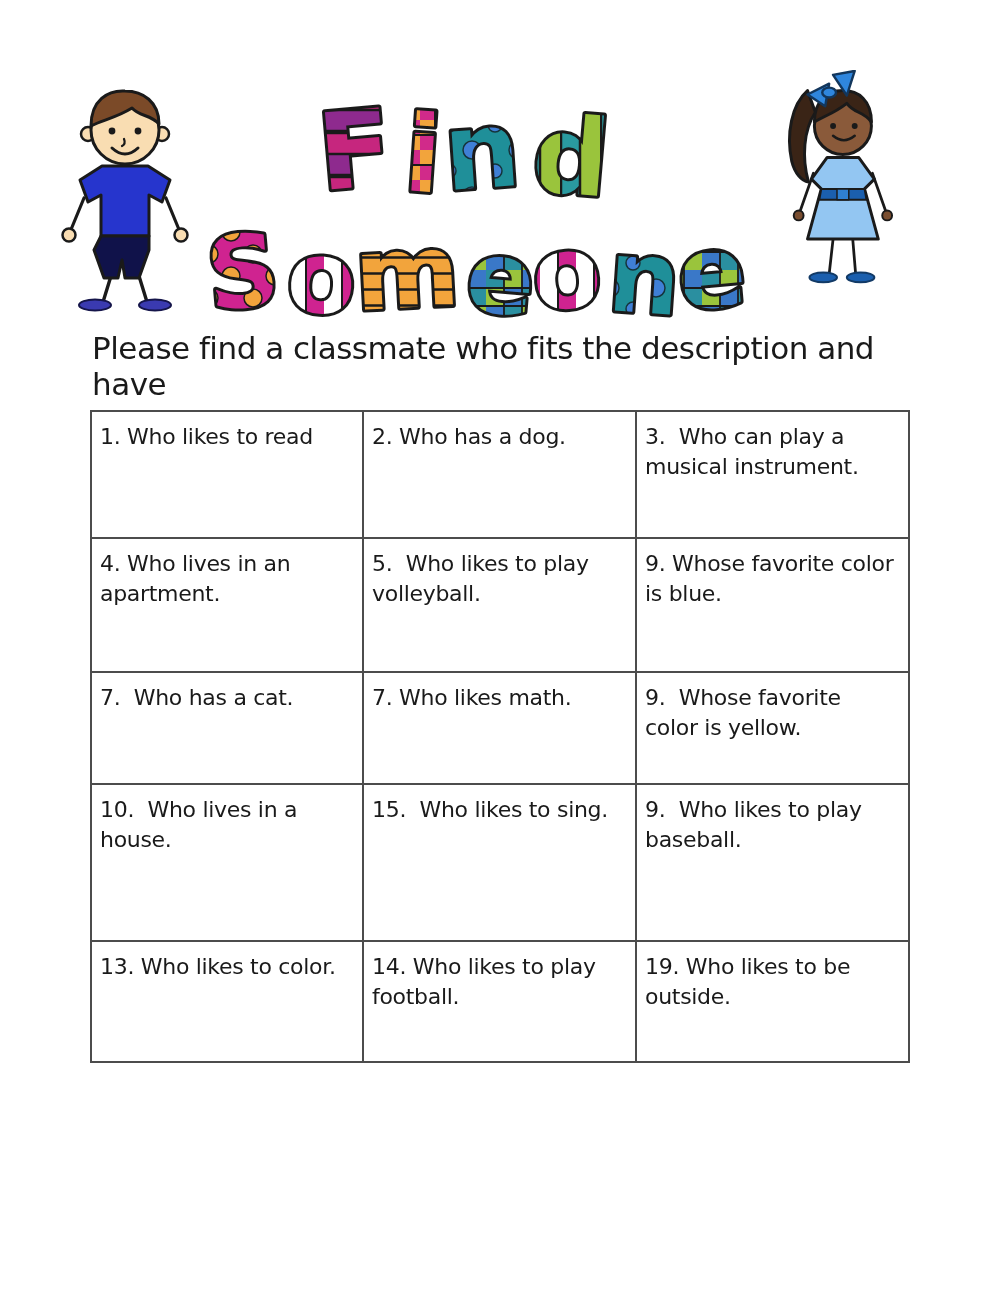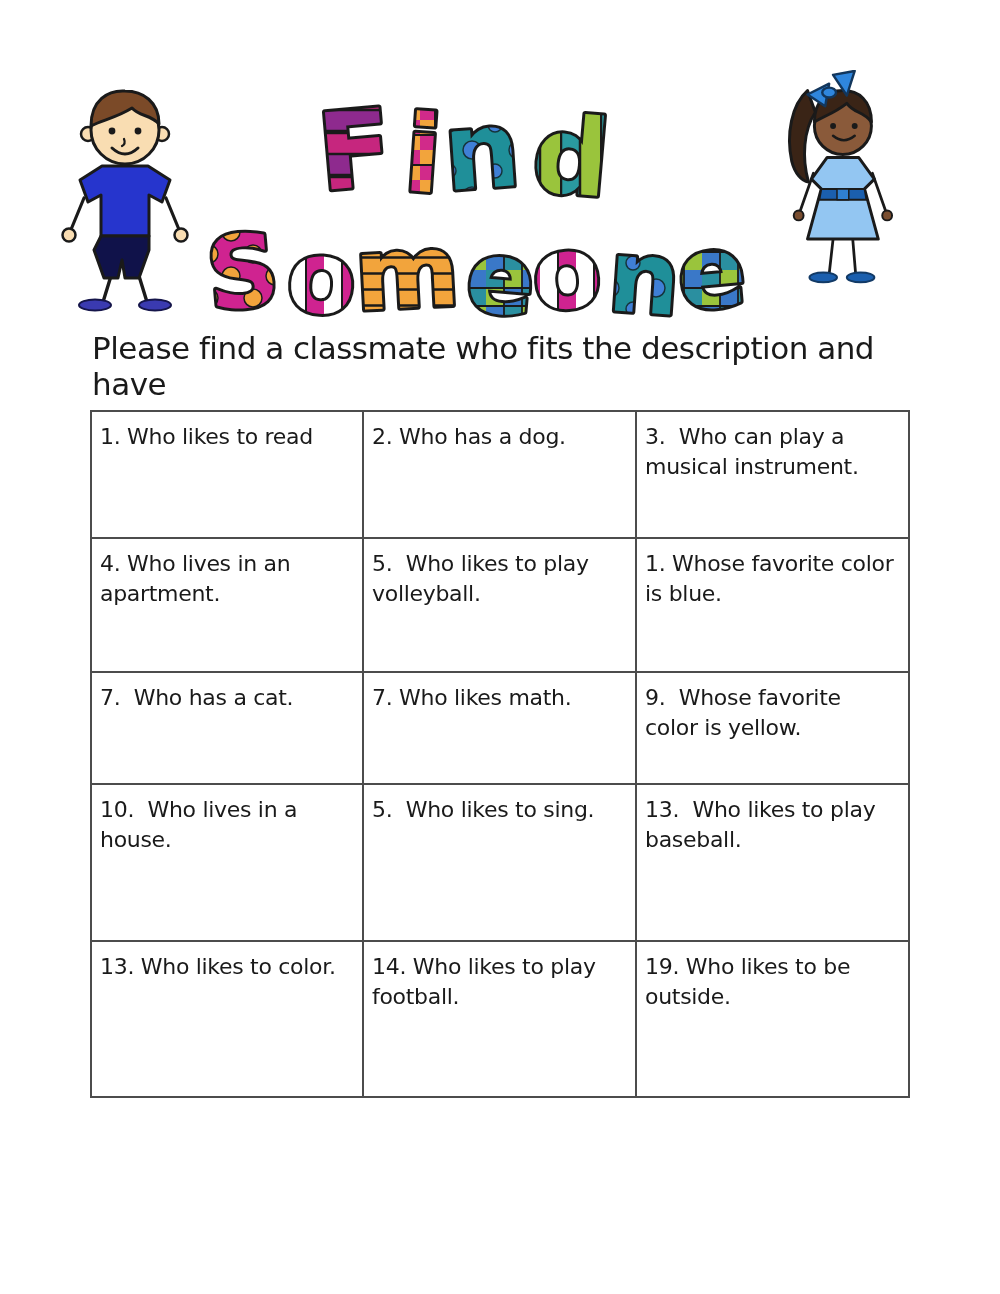--- a/index.html
+++ b/index.html
@@ -179,33 +179,33 @@
       </colgroup>
     <tbody>
       <tr style="height:127px">
         <td><span>1. Who likes to read</span></td>
         <td><span>2. Who has a dog.</span></td>
         <td><span>3.  Who can play a musical instrument.</span></td>
       </tr>
       <tr style="height:134px">
         <td><span>4. Who lives in an apartment.</span></td>
         <td><span>5.  Who likes to play volleyball.</span></td>
-        <td><span>1. Whose favorite color is blue.</span></td>
+        <td><span>9. Whose favorite color is blue.</span></td>
       </tr>
       <tr style="height:112px">
         <td><span>7.  Who has a cat.</span></td>
         <td><span>7. Who likes math.</span></td>
         <td><span>9.  Whose favorite color is yellow.</span></td>
       </tr>
       <tr style="height:157px">
         <td><span>10.  Who lives in a house.</span></td>
-        <td><span>5.  Who likes to sing.</span></td>
-        <td><span>13.  Who likes to play baseball.</span></td>
-      </tr>
-      <tr style="height:156px">
+        <td><span>15.  Who likes to sing.</span></td>
+        <td><span>9.  Who likes to play baseball.</span></td>
+      </tr>
+      <tr style="height:121px">
         <td><span>13. Who likes to color.</span></td>
         <td><span>14. Who likes to play football.</span></td>
         <td><span>19. Who likes to be outside.</span></td>
       </tr>
     </tbody>
   </table>
 
 </div>
 
 </body></html>

